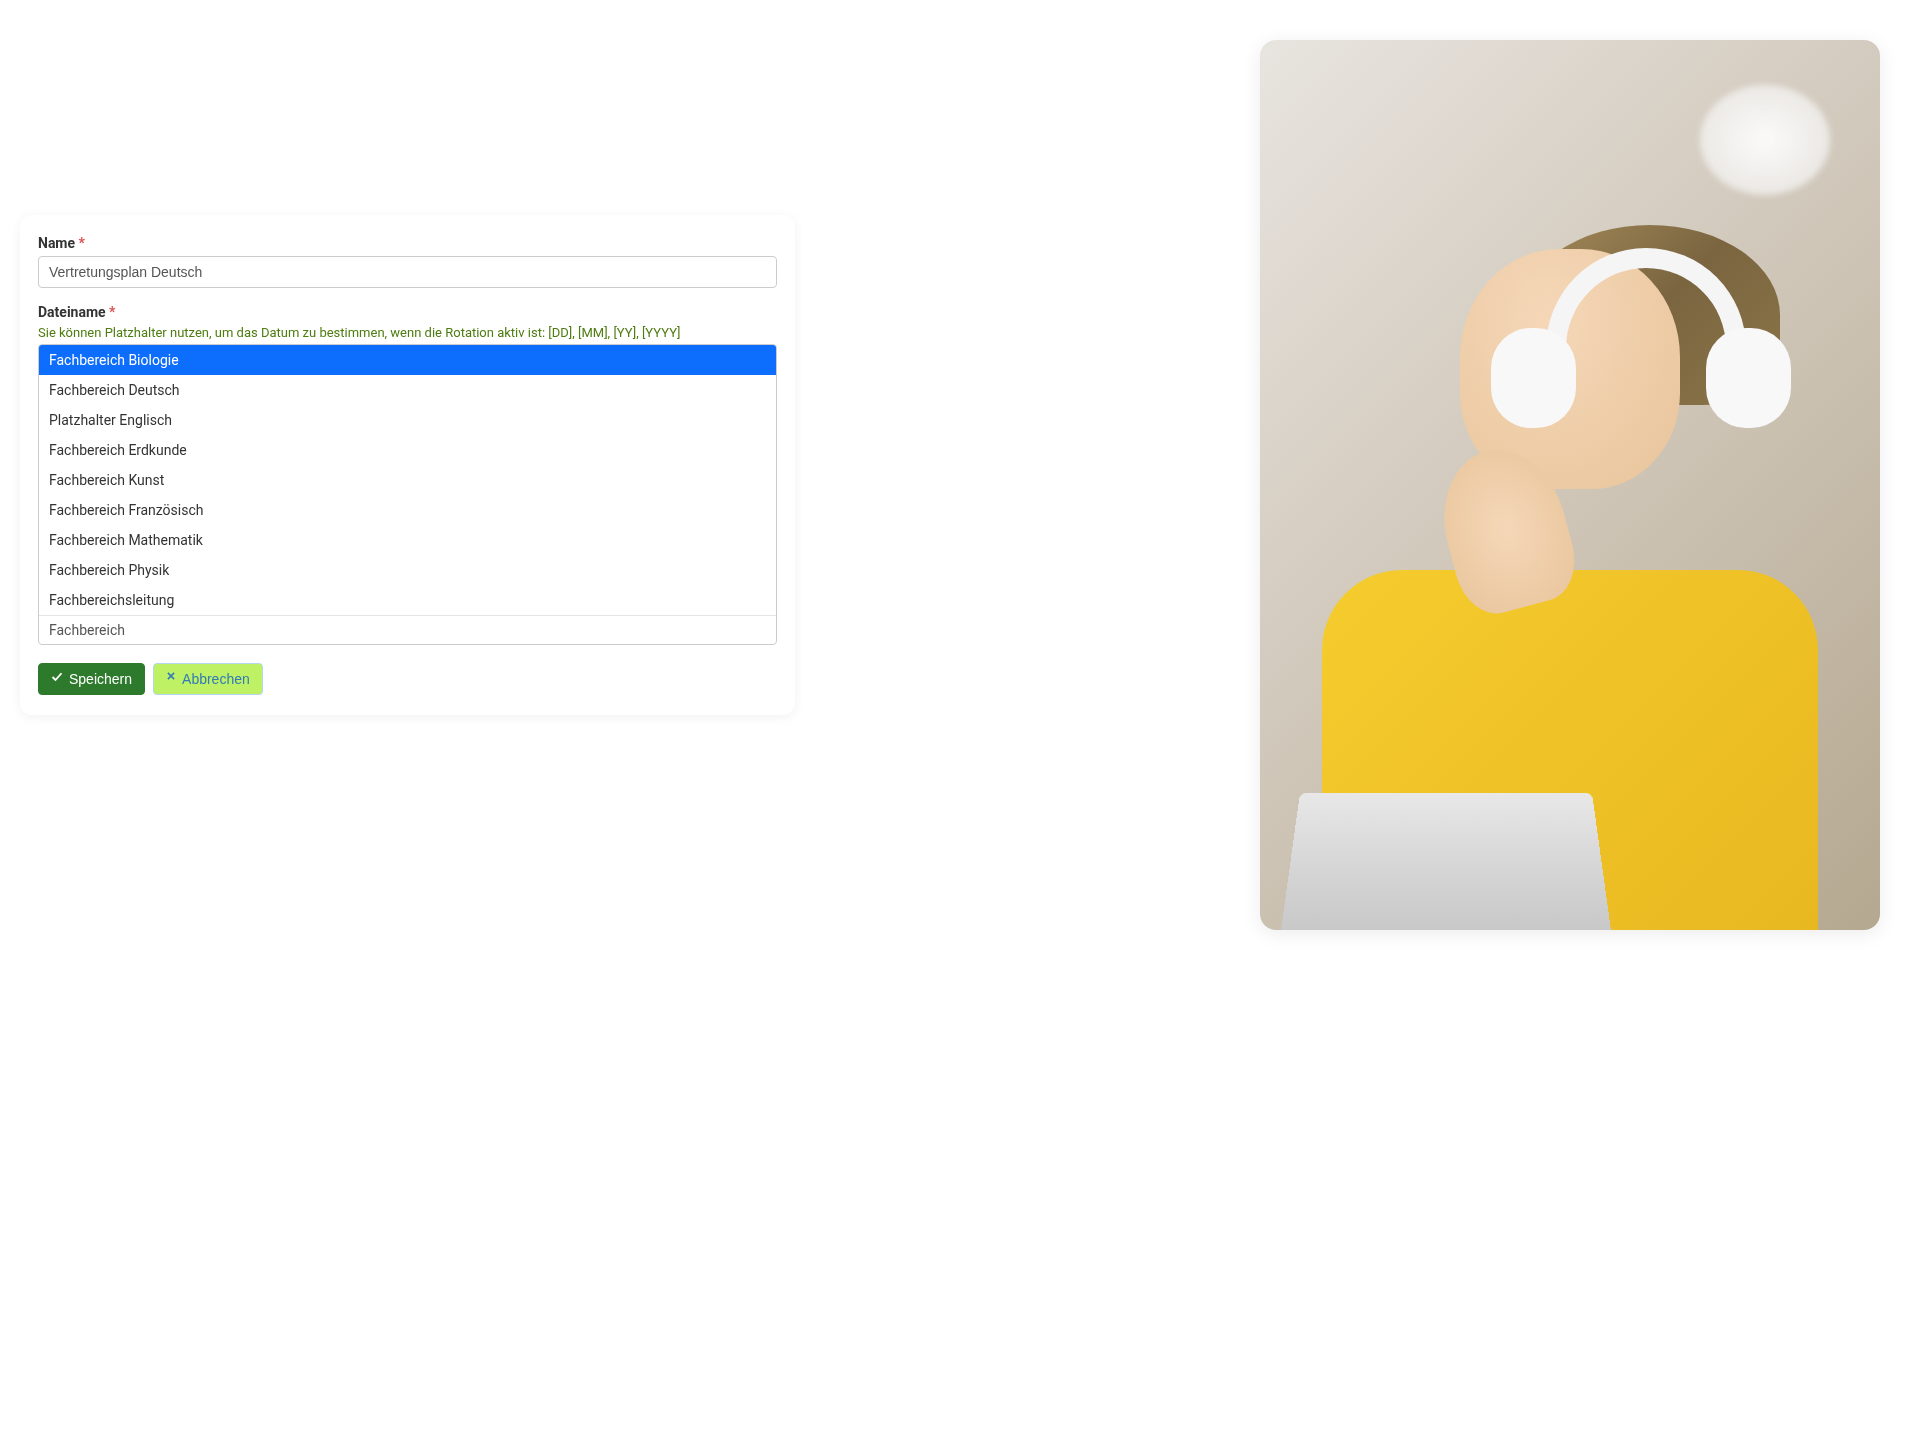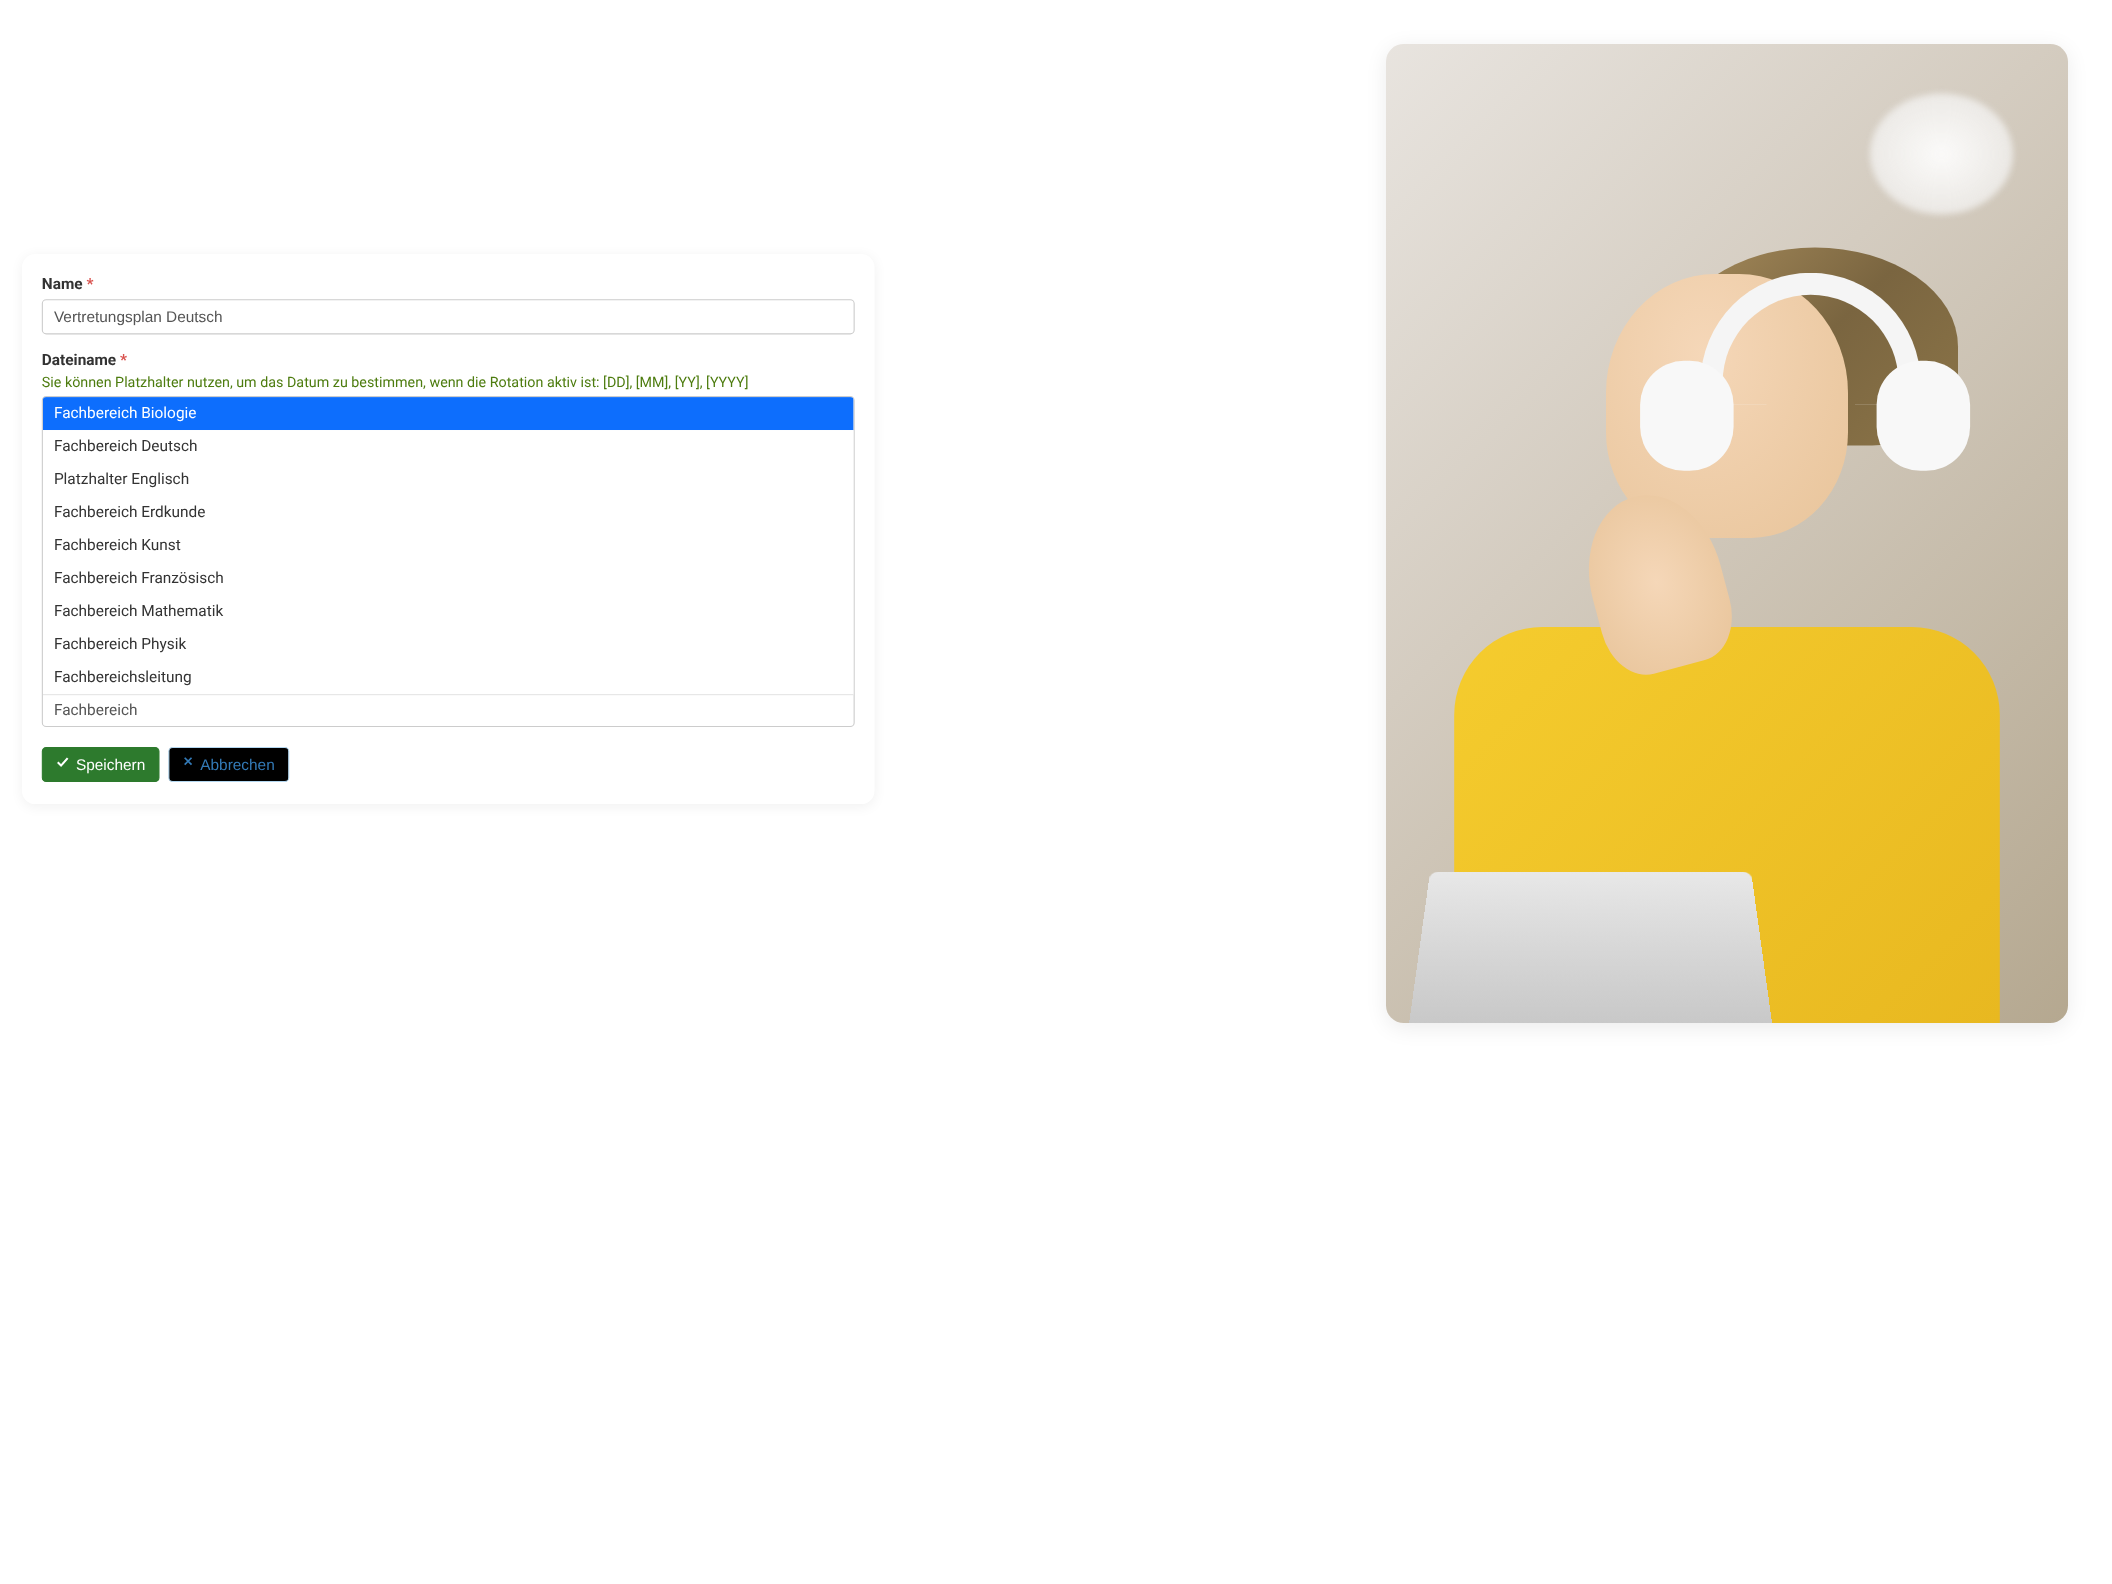--- a/index.html
+++ b/index.html
@@ -142,21 +142,21 @@
       right: 8%;
       width: 130px;
       height: 110px;
       background: radial-gradient(ellipse, rgba(255,255,255,0.9), rgba(240,240,240,0.6));
       border-radius: 50%;
       filter: blur(3px);
     }
     
     .form-card {
       position: absolute;
-      top: 231px;
+      top: 215px;
       left: 20px;
       width: 775px;
       background: #fff;
       border-radius: 12px;
       box-shadow: 0 2px 12px rgba(0,0,0,0.06);
       padding: 20px 18px;
       z-index: 10;
     }
     
     .form-label {
@@ -238,21 +238,21 @@
       border: 1px solid transparent;
     }
     
     .btn-save {
       background: #2d7a2d;
       color: #fff;
       border-color: #2d7a2d;
     }
     
     .btn-cancel {
-      background: #000000;
+      background: #bef264;
       color: #337ab7;
       border-color: #b3d7f0;
     }
     
     .icon-check {
       width: 12px;
       height: 12px;
     }
     
     .icon-x {

